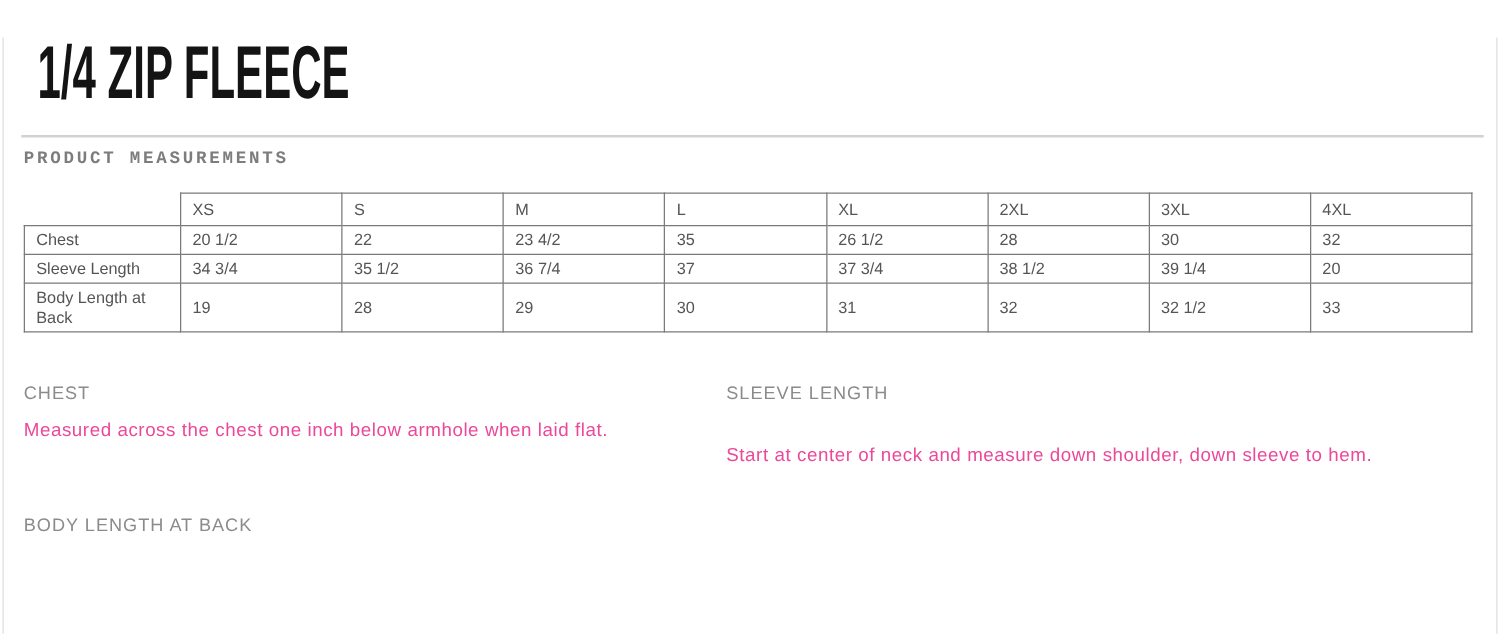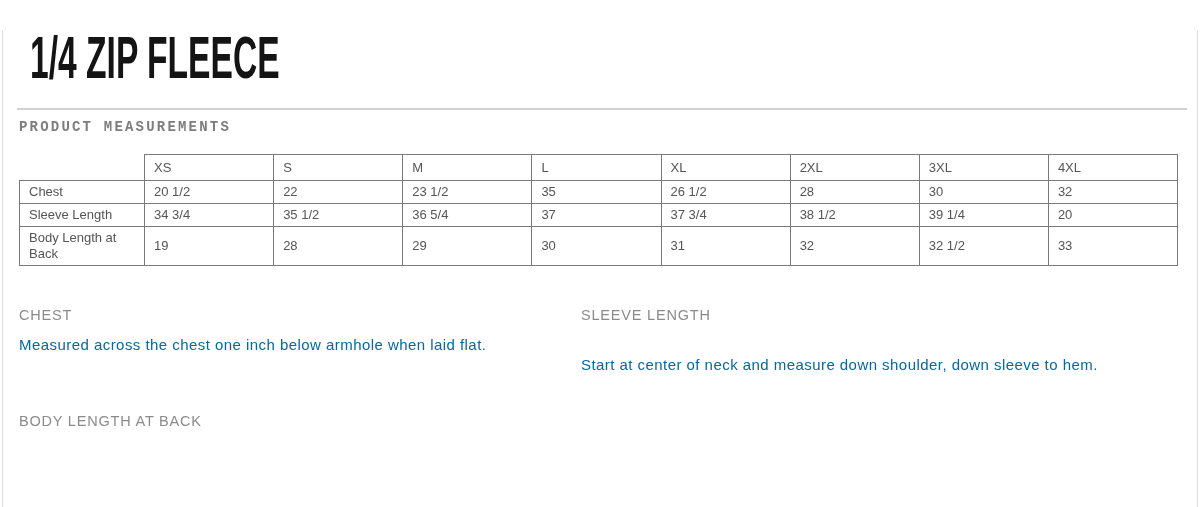--- a/index.html
+++ b/index.html
@@ -72,21 +72,21 @@
     font-size: 14.5px;
     font-weight: 400;
     letter-spacing: 0.8px;
     color: #8b8b8b;
   }
   .desc-block p {
     margin-top: 7px;
     font-size: 15px;
     letter-spacing: 0.45px;
     line-height: 30px;
-    color: #0369a1;
+    color: #ec4899;
   }
   .desc-block.right p { max-width: 540px; margin-top: 27px; }
   .desc-block.left p { max-width: 545px; }
 </style>
 </head>
 <body>
 
 <div class="page">
 
   <h1 class="page-title">1/4 ZIP FLEECE</h1>
@@ -110,32 +110,32 @@
           <th>2XL</th>
           <th>3XL</th>
           <th>4XL</th>
         </tr>
     </thead>
     <tbody>
         <tr>
           <td>Chest</td>
           <td>20 1/2</td>
           <td>22</td>
-          <td>23 1/2</td>
+          <td>23 4/2</td>
           <td>35</td>
           <td>26 1/2</td>
           <td>28</td>
           <td>30</td>
           <td>32</td>
         </tr>
         <tr>
           <td>Sleeve Length</td>
           <td>34 3/4</td>
           <td>35 1/2</td>
-          <td>36 5/4</td>
+          <td>36 7/4</td>
           <td>37</td>
           <td>37 3/4</td>
           <td>38 1/2</td>
           <td>39 1/4</td>
           <td>20</td>
         </tr>
         <tr>
           <td>Body Length at Back</td>
           <td>19</td>
           <td>28</td>

